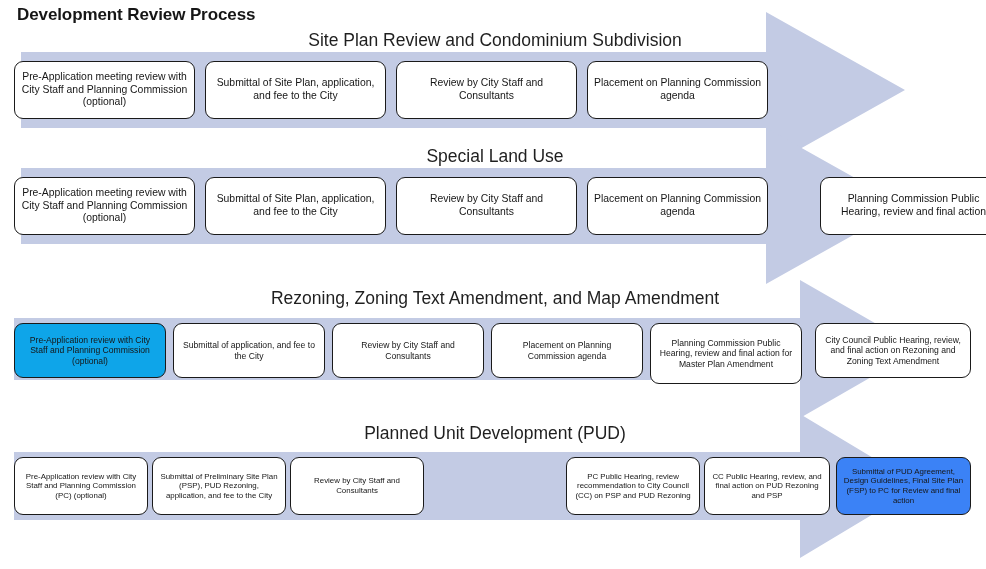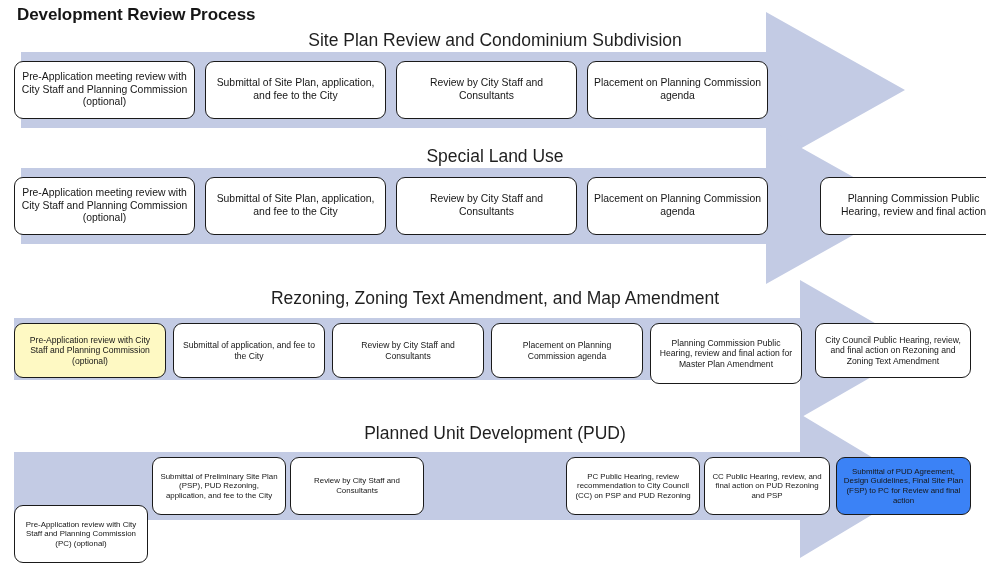--- a/index.html
+++ b/index.html
@@ -110,42 +110,42 @@
   </div>
   <div class="pbox size-a" style="left: 587px; top: 177px; width: 181px; height: 58px; background: rgb(255, 255, 255); border-color: rgb(26, 26, 26); color: rgb(22, 22, 22);">
     <span>Placement on Planning Commission agenda</span>
   </div>
   <div class="pbox size-a" style="left: 820px; top: 177px; width: 187px; height: 58px; background: rgb(255, 255, 255); border-color: rgb(26, 26, 26); color: rgb(22, 22, 22);">
     <span>Planning Commission Public Hearing, review and final action</span>
   </div>
 
   <div class="row-heading" style="left:265px; top:288px; width:460px;">Rezoning, Zoning Text Amendment, and Map Amendment</div>
 
-  <div class="pbox size-b" style="left: 14px; top: 323px; width: 152px; height: 55px; background: #fef9c3; border-color: rgb(26, 26, 26); color: rgb(22, 22, 22);">
+  <div class="pbox size-b" style="left: 14px; top: 323px; width: 152px; height: 55px; background: #0ea5e9; border-color: rgb(26, 26, 26); color: rgb(22, 22, 22);">
     <span>Pre-Application review with City Staff and Planning Commission (optional)</span>
   </div>
   <div class="pbox size-b" style="left: 173px; top: 323px; width: 152px; height: 55px; background: rgb(255, 255, 255); border-color: rgb(26, 26, 26); color: rgb(22, 22, 22);">
     <span>Submittal of application, and fee to the City</span>
   </div>
   <div class="pbox size-b" style="left: 332px; top: 323px; width: 152px; height: 55px; background: rgb(255, 255, 255); border-color: rgb(26, 26, 26); color: rgb(22, 22, 22);">
     <span>Review by City Staff and Consultants</span>
   </div>
   <div class="pbox size-b" style="left: 491px; top: 323px; width: 152px; height: 55px; background: rgb(255, 255, 255); border-color: rgb(26, 26, 26); color: rgb(22, 22, 22);">
     <span>Placement on Planning Commission agenda</span>
   </div>
   <div class="pbox size-b" style="left: 650px; top: 323px; width: 152px; height: 61px; background: rgb(255, 255, 255); border-color: rgb(26, 26, 26); color: rgb(22, 22, 22);">
     <span>Planning Commission Public Hearing, review and final action for Master Plan Amendment</span>
   </div>
   <div class="pbox size-b" style="left: 815px; top: 323px; width: 156px; height: 55px; background: rgb(255, 255, 255); border-color: rgb(26, 26, 26); color: rgb(22, 22, 22);">
     <span>City Council Public Hearing, review, and final action on Rezoning and Zoning Text Amendment</span>
   </div>
 
   <div class="row-heading" style="left:355px; top:423px; width:280px;">Planned Unit Development (PUD)</div>
 
-  <div class="pbox size-c" style="left: 14px; top: 457px; width: 134px; height: 58px; background: rgb(255, 255, 255); border-color: rgb(26, 26, 26); color: rgb(22, 22, 22); margin-top: 48px;">
+  <div class="pbox size-c" style="left: 14px; top: 457px; width: 134px; height: 58px; background: rgb(255, 255, 255); border-color: rgb(26, 26, 26); color: rgb(22, 22, 22);">
     <span>Pre-Application review with City Staff and Planning Commission (PC)  (optional)</span>
   </div>
   <div class="pbox size-c" style="left: 152px; top: 457px; width: 134px; height: 58px; background: rgb(255, 255, 255); border-color: rgb(26, 26, 26); color: rgb(22, 22, 22);">
     <span>Submittal of Preliminary Site Plan (PSP), PUD Rezoning, application, and fee to the City</span>
   </div>
   <div class="pbox size-c" style="left: 290px; top: 457px; width: 134px; height: 58px; background: rgb(255, 255, 255); border-color: rgb(26, 26, 26); color: rgb(22, 22, 22);">
     <span>Review by City Staff and Consultants</span>
   </div>
   <div class="pbox size-c" style="left: 566px; top: 457px; width: 134px; height: 58px; background: rgb(255, 255, 255); border-color: rgb(26, 26, 26); color: rgb(22, 22, 22);">
     <span>PC Public Hearing, review recommendation to City Council (CC) on PSP and PUD Rezoning</span>

